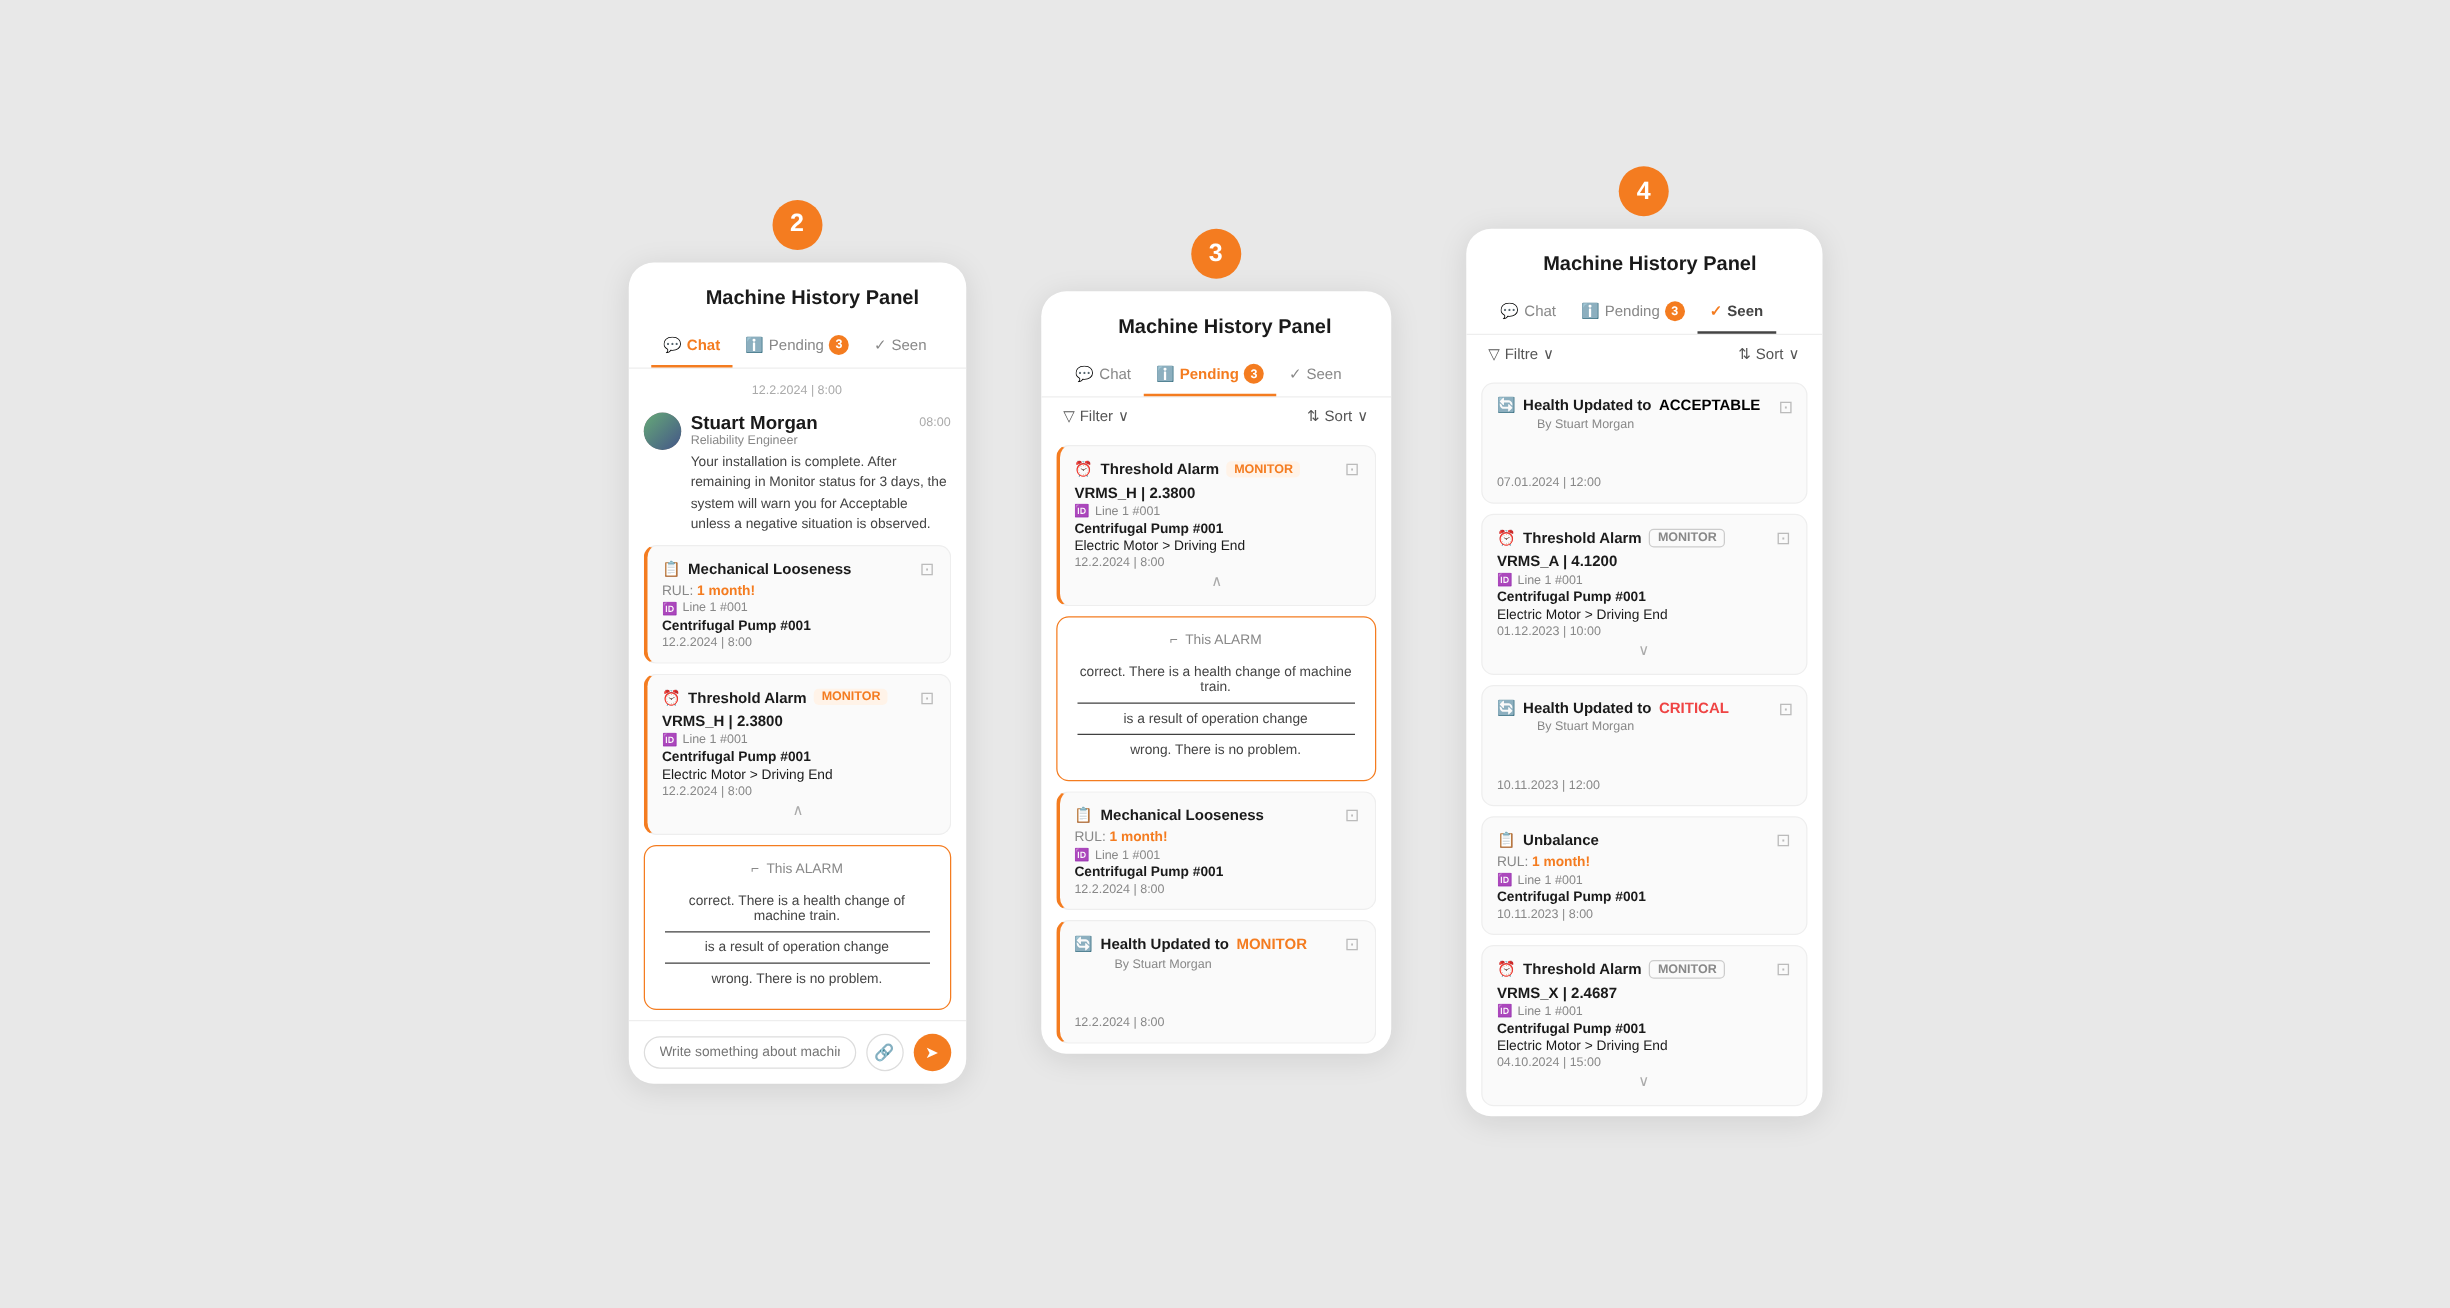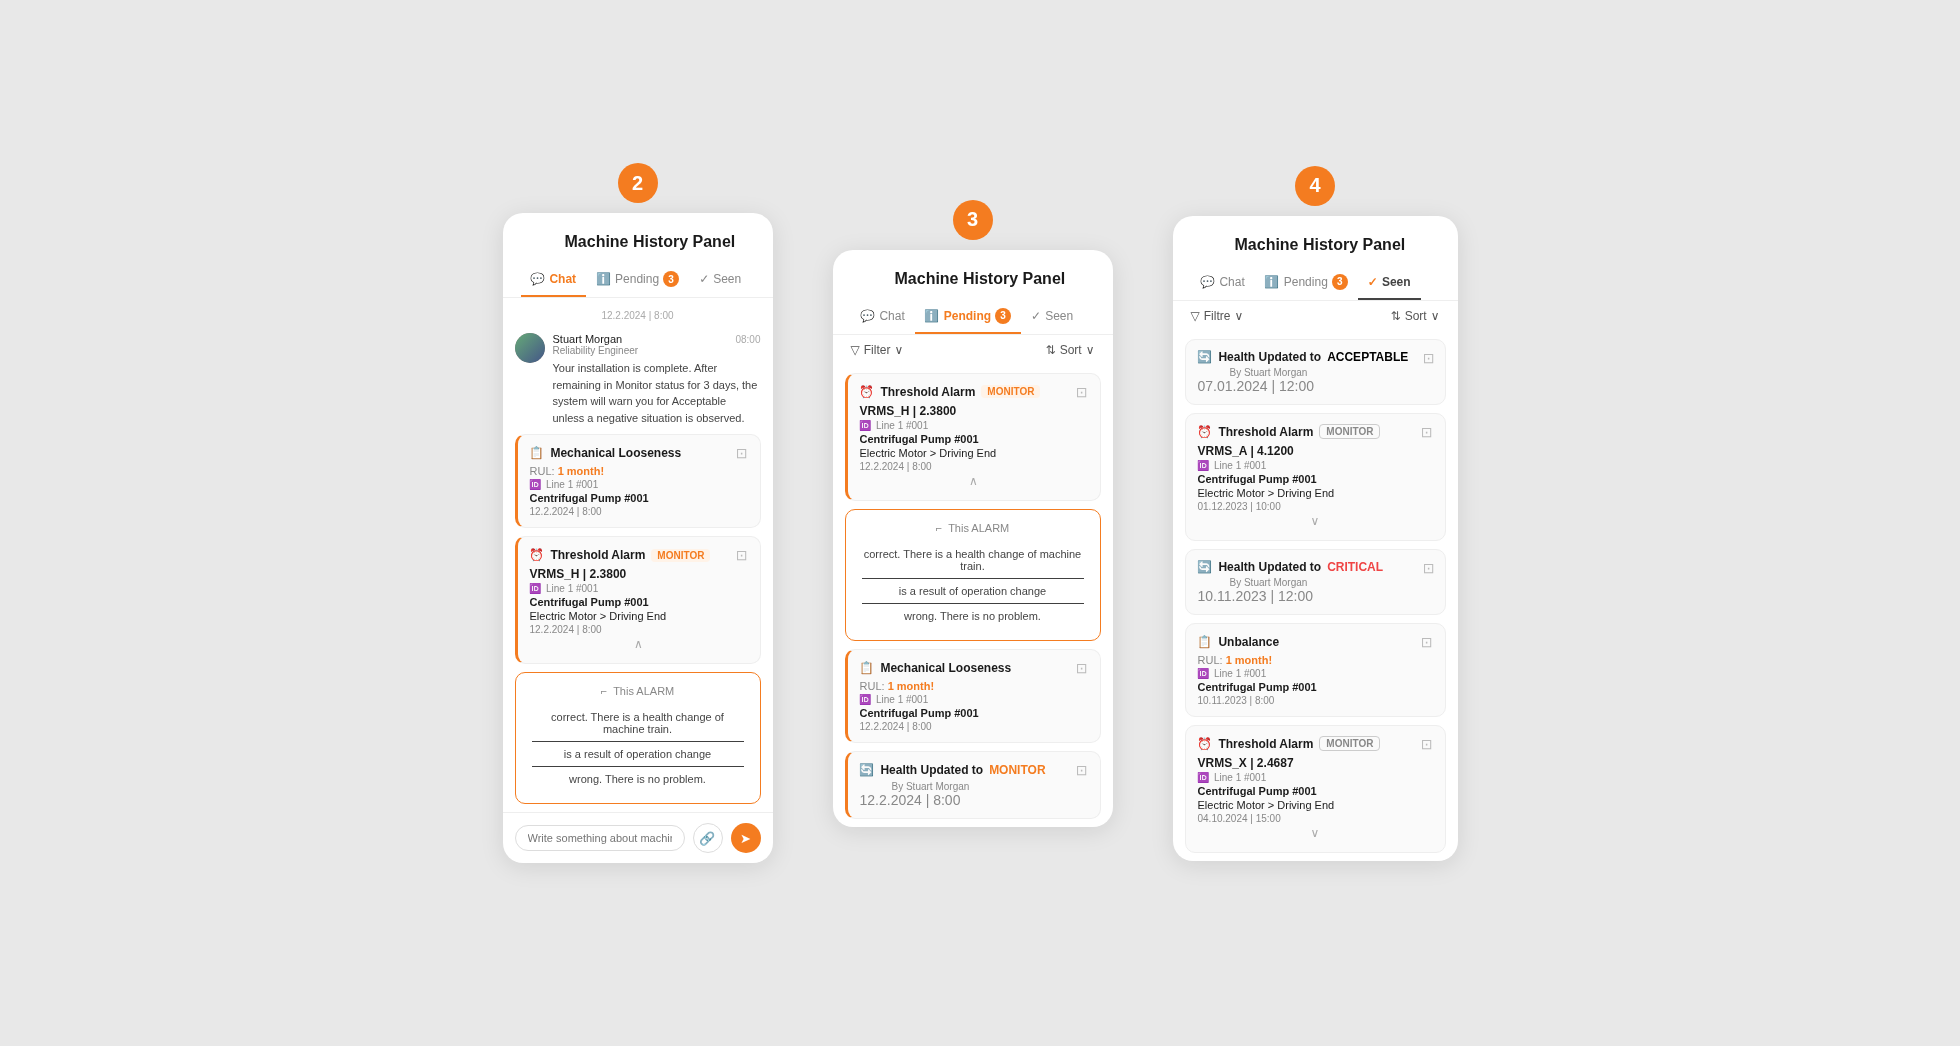--- a/index.html
+++ b/index.html
@@ -162,22 +162,22 @@
       width: 100%; height: 100%;
       background: linear-gradient(135deg, #6a7, #458);
       border-radius: 50%;
     }
 
     .chat-bubble {
       flex: 1;
     }
 
     .chat-sender {
-      font-size: 11px;
-      font-weight: 400;
+      font-size: 15px;
+      font-weight: 700;
       color: #1a1a1a;
     }
 
     .chat-role {
       font-size: 10px;
       color: #888;
     }
 
     .chat-time {
       font-size: 10px;
@@ -392,22 +392,23 @@
     }
 
     .seen-by {
       font-size: 10px;
       color: #888;
       margin-top: 3px;
       padding-left: 32px;
     }
 
     .seen-date {
-      font-size: 14px;
-      color: #888;
+      font-size: 10px;
+      color: #888;
+      margin-top: 36px;
     }
 
     .seen-dismiss {
       position: absolute;
       top: 10px;
       right: 10px;
       font-size: 14px;
       color: #bbb;
       cursor: pointer;
     }

